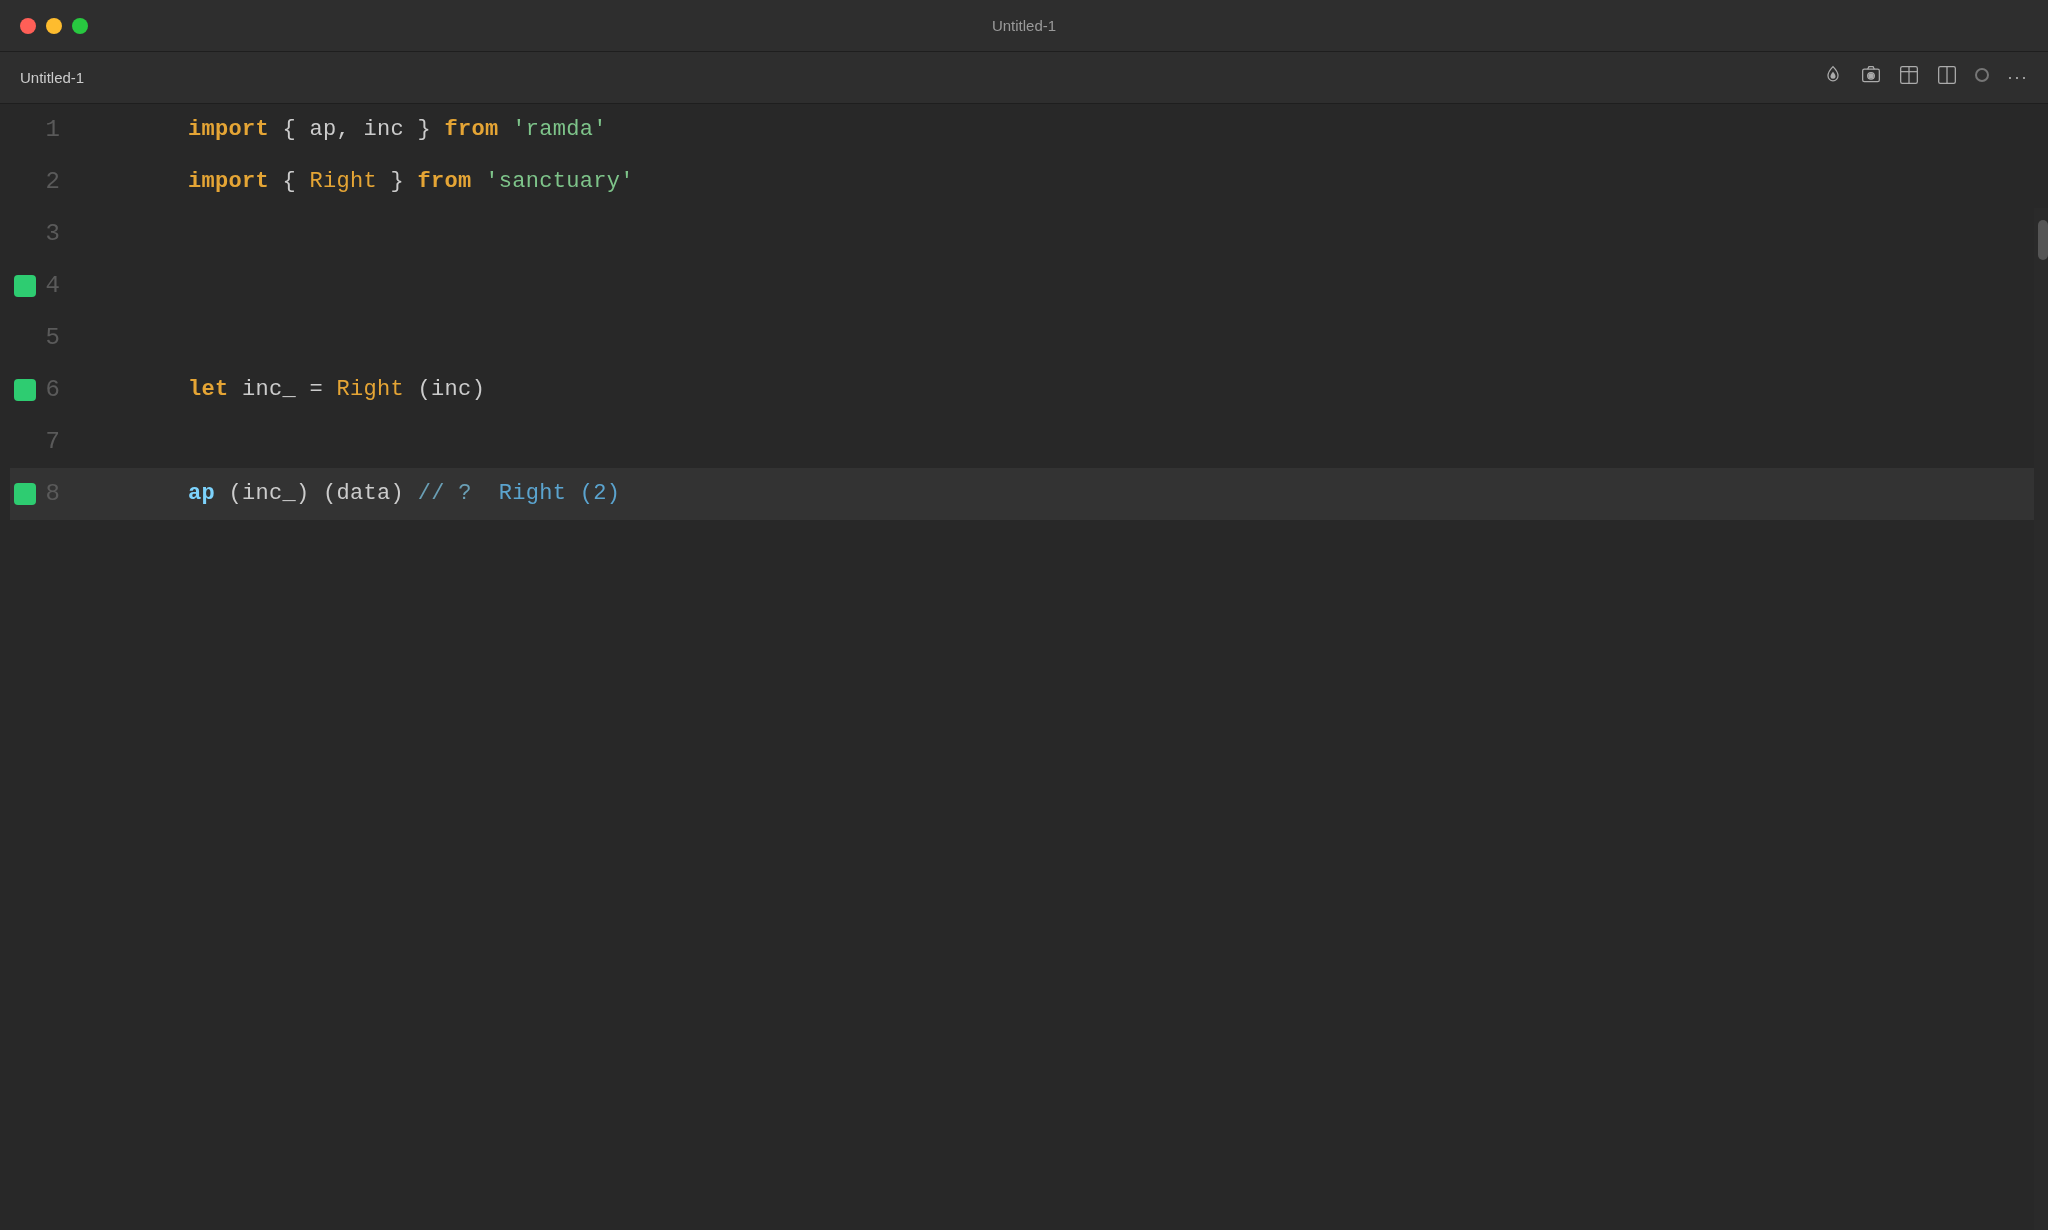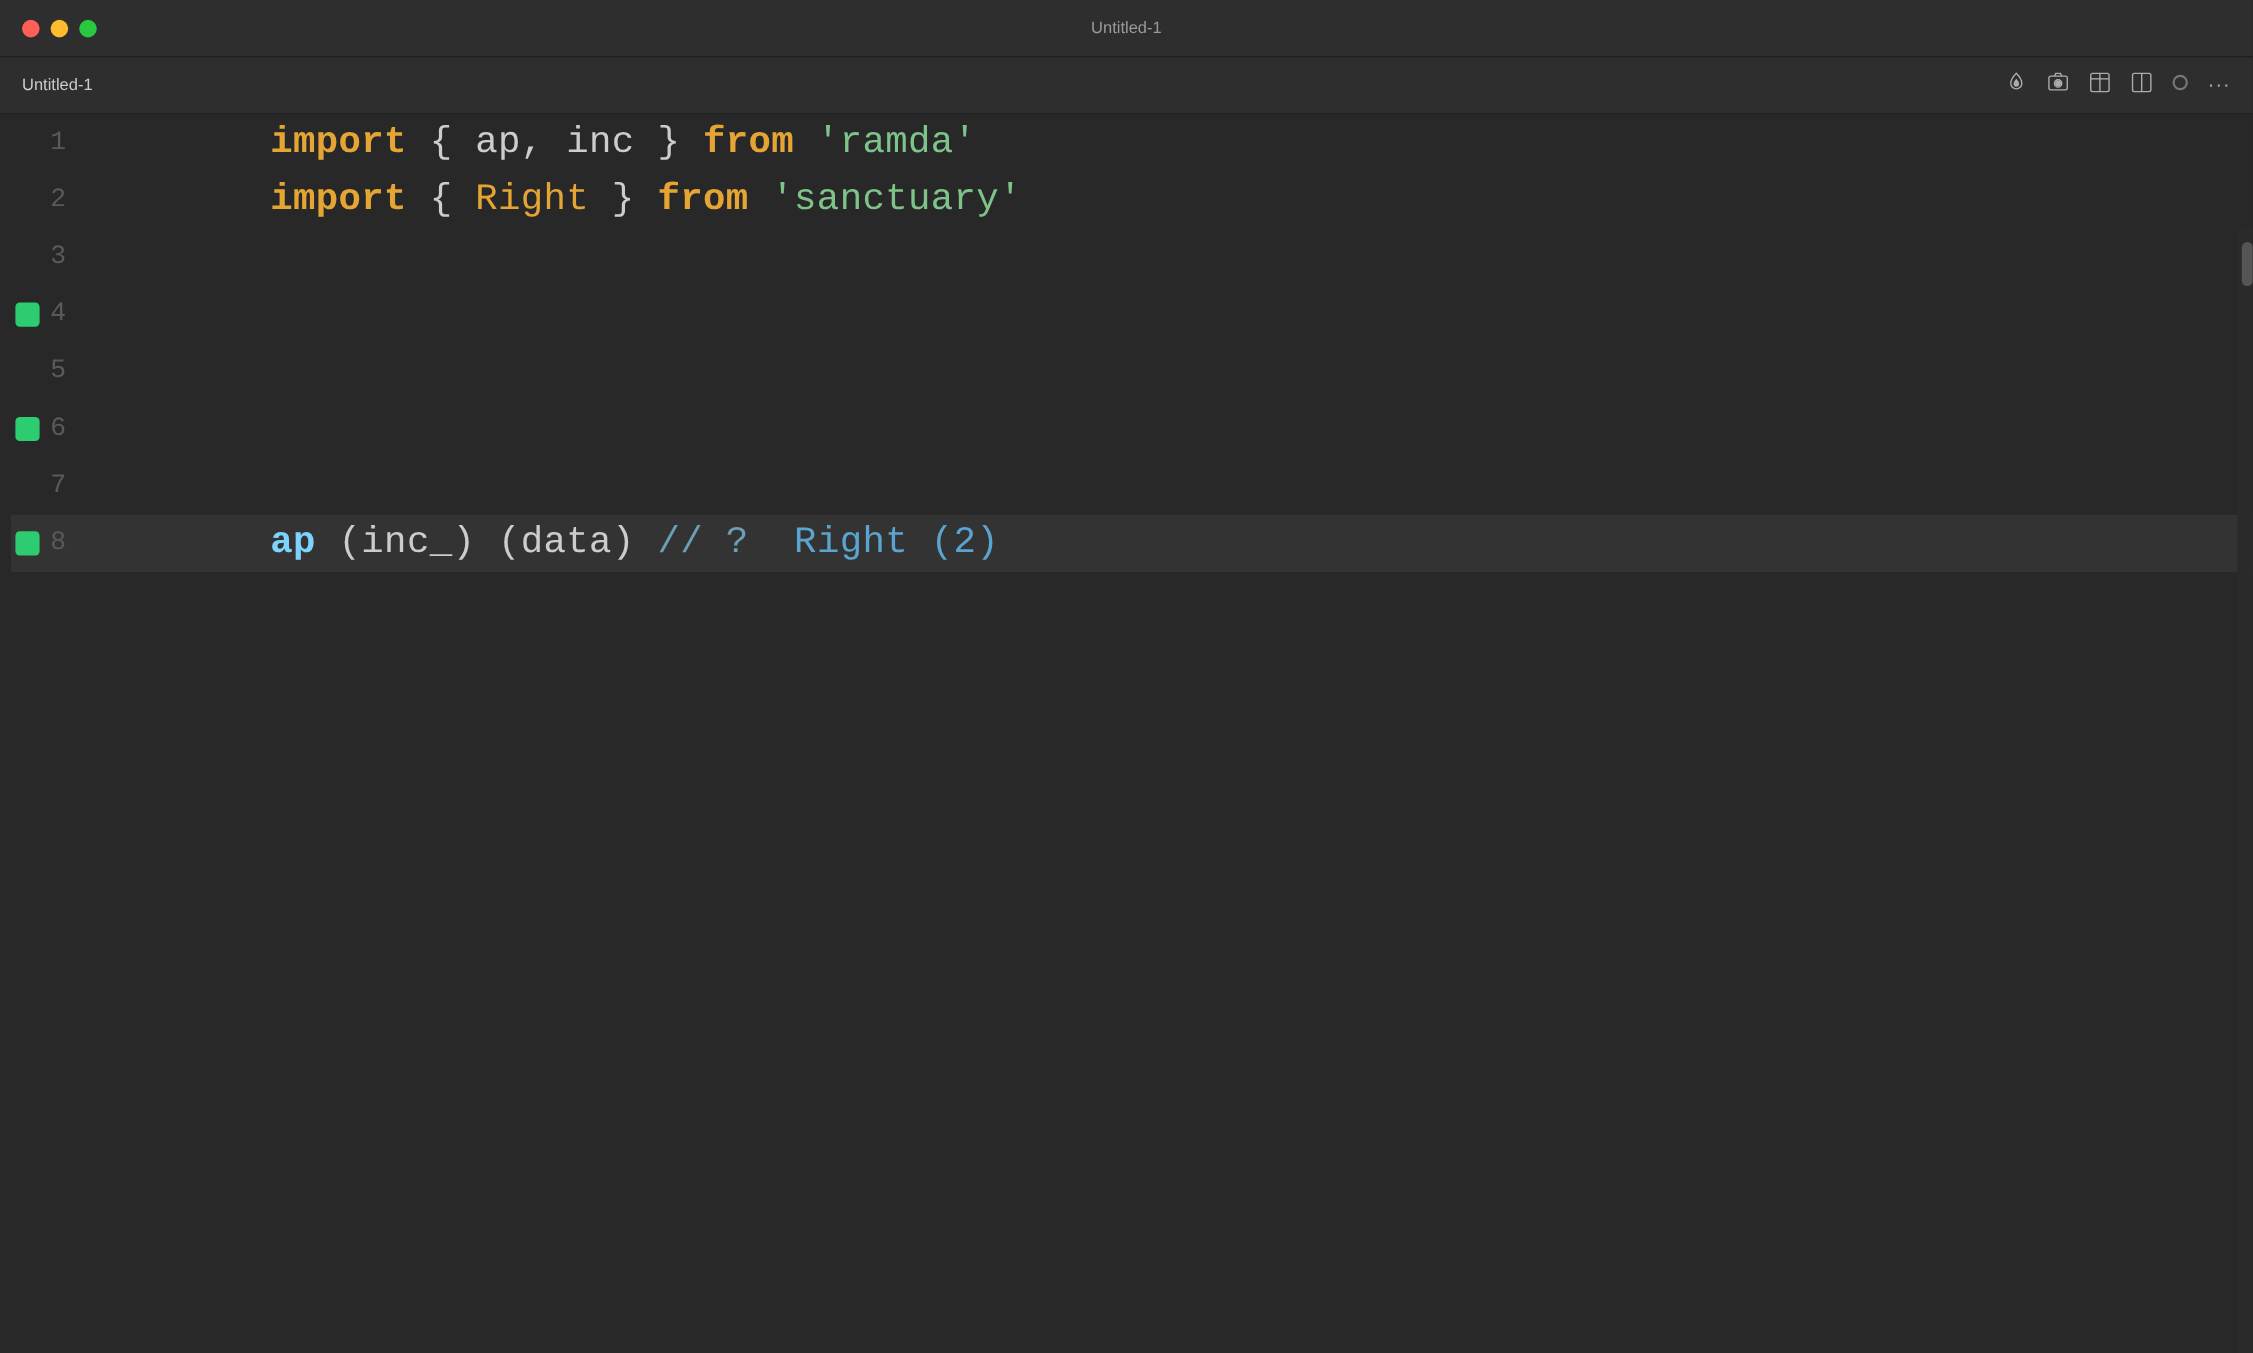--- a/index.html
+++ b/index.html
@@ -133,21 +133,21 @@
       border-radius: 4px;
       background-color: #2ecc71;
       display: none;
     }
 
     .breakpoint-dot.active {
       display: block;
     }
 
     .code-line {
-      font-size: 34px;
+      font-size: 22px;
       line-height: 52px;
       white-space: pre;
       letter-spacing: 0.3px;
     }
 
     .line-8 {
       background-color: #333333;
     }
 
     
@@ -275,20 +275,23 @@
       <div class="breakpoint-area"></div>
       <span class="line-num">5</span>
       <span class="code-line"></span>
     </div>
 
     <div class="line">
       <div class="breakpoint-area">
         <div class="breakpoint-dot active"></div>
       </div>
       <span class="line-num">6</span>
+      <span class="code-line">
+        <span class="kw-let">let</span><span class="identifier"> inc_ </span><span class="punctuation">= </span><span class="type-name">Right </span><span class="punctuation">(</span><span class="identifier">inc</span><span class="punctuation">)</span>
+      </span>
     </div>
 
     <div class="line">
       <div class="breakpoint-area"></div>
       <span class="line-num">7</span>
       <span class="code-line"></span>
     </div>
 
     <div class="line line-8" style="width:100%;">
       <div class="breakpoint-area">

